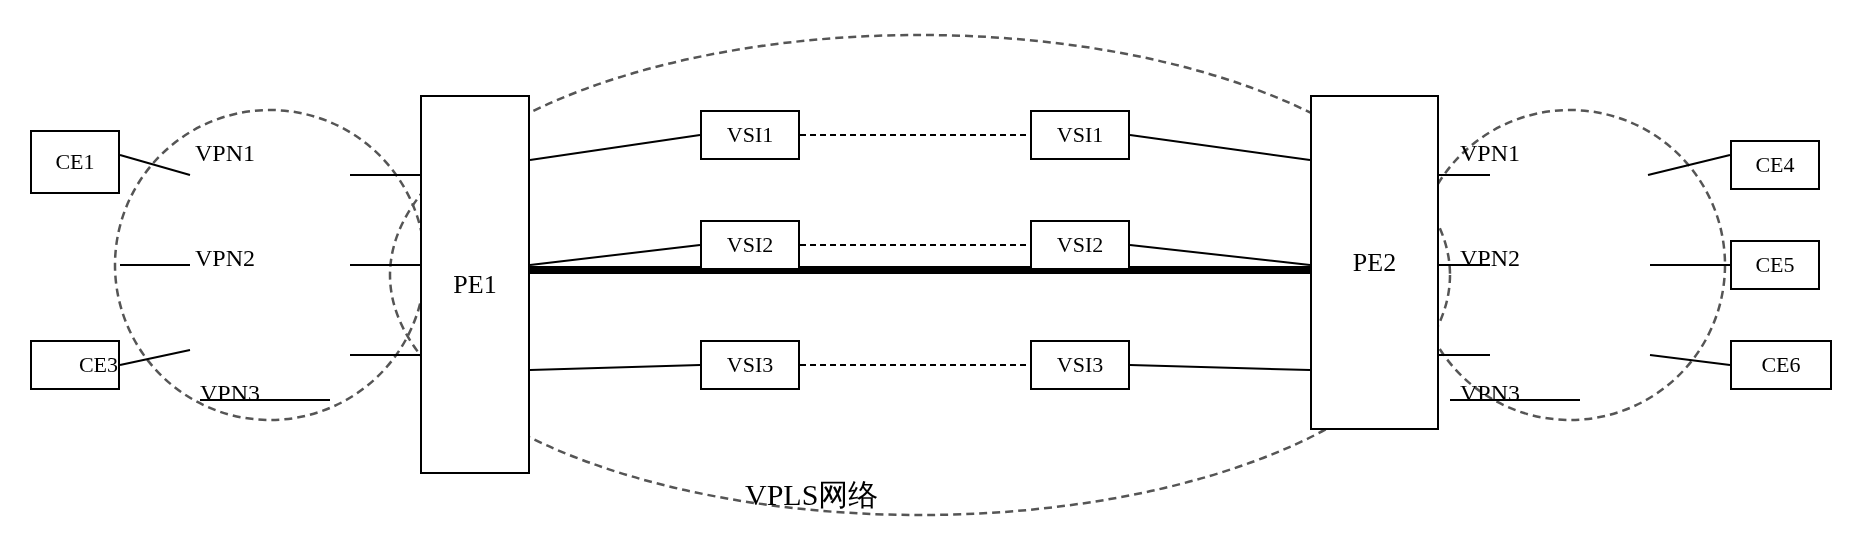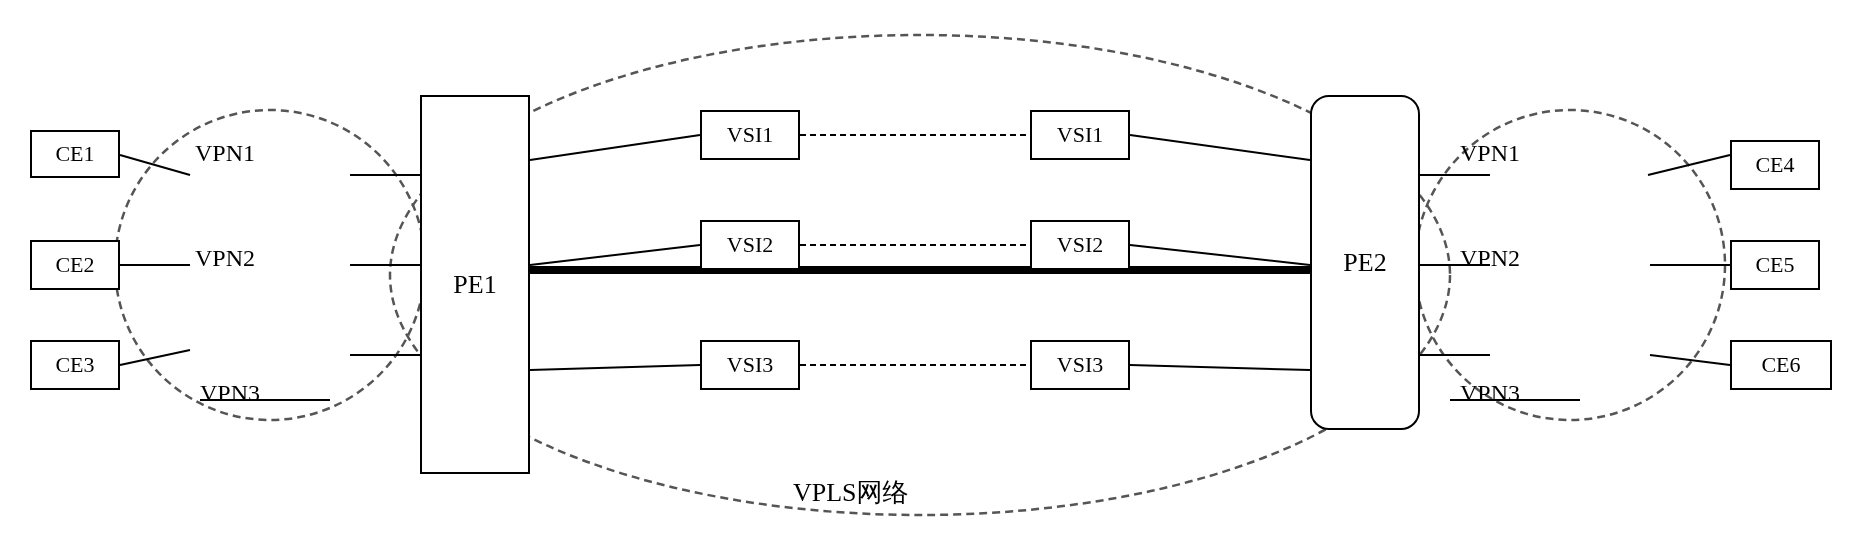--- a/index.html
+++ b/index.html
@@ -33,32 +33,32 @@
       border: 2px solid #000;
       background: #fff;
       display: flex;
       align-items: center;
       justify-content: center;
       font-size: 22px;
       font-weight: normal;
     }
 
     
-    .ce1 { left: 30px; top: 130px; width: 90px; height: 48px; }
+    .ce1 { left: 30px; top: 130px; width: 90px; height: 64px; }
     .ce2 { left: 30px; top: 240px; width: 90px; height: 50px; }
-    .ce3 { left: 30px; top: 340px; width: 90px; height: 50px; }
+    .ce3 { left: 30px; top: 340px; width: 90px; height: 50px; justify-content: flex-end; }
 
     
     .ce4 { left: 1730px; top: 140px; width: 90px; height: 50px; }
     .ce5 { left: 1730px; top: 240px; width: 90px; height: 50px; }
     .ce6 { left: 1730px; top: 340px; width: 102px; height: 50px; }
 
     
     .pe1 { left: 420px; top: 95px; width: 110px; height: 379px; }
-    .pe2 { left: 1310px; top: 95px; width: 110px; height: 335px; border-radius: 19px; }
+    .pe2 { left: 1310px; top: 95px; width: 129px; height: 335px; }
 
     
     .vsi1-left  { left: 700px; top: 110px; width: 100px; height: 50px; }
     .vsi2-left  { left: 700px; top: 220px; width: 100px; height: 50px; }
     .vsi3-left  { left: 700px; top: 340px; width: 100px; height: 50px; }
 
     
     .vsi1-right { left: 1030px; top: 110px; width: 100px; height: 50px; }
     .vsi2-right { left: 1030px; top: 220px; width: 100px; height: 50px; }
     .vsi3-right { left: 1030px; top: 340px; width: 100px; height: 50px; }
@@ -73,24 +73,23 @@
     
     .vpn1-left  { left: 195px; top: 140px; }
     .vpn2-left  { left: 195px; top: 245px; }
     .vpn3-left  { left: 200px; top: 380px; }
     .vpn1-right { left: 1460px; top: 140px; }
     .vpn2-right { left: 1460px; top: 245px; }
     .vpn3-right { left: 1460px; top: 380px; }
 
     .vpls-label {
       position: absolute;
-      font-size: 26px;
+      font-size: 30px;
       left: 745px;
       top: 475px;
-      margin-left: 48px;
     }
 
     
     .pe-label {
       font-size: 26px;
     }
   </style>
 </head>
 <body>
 
@@ -146,23 +145,20 @@
 
     <line x1="200" y1="400" x2="330" y2="400" stroke="#000" stroke-width="2"></line>
 
     <line x1="1450" y1="400" x2="1580" y2="400" stroke="#000" stroke-width="2"></line>
 
   </svg>
 
   <div class="box ce1">
     <span>CE1</span>
   </div>
-  <div class="box ce2">
-    <span>CE2</span>
-  </div>
   <div class="box ce3">
     <span>CE3</span>
   </div>
 
   <div class="box ce4">
     <span>CE4</span>
   </div>
   <div class="box ce5">
     <span>CE5</span>
   </div>

